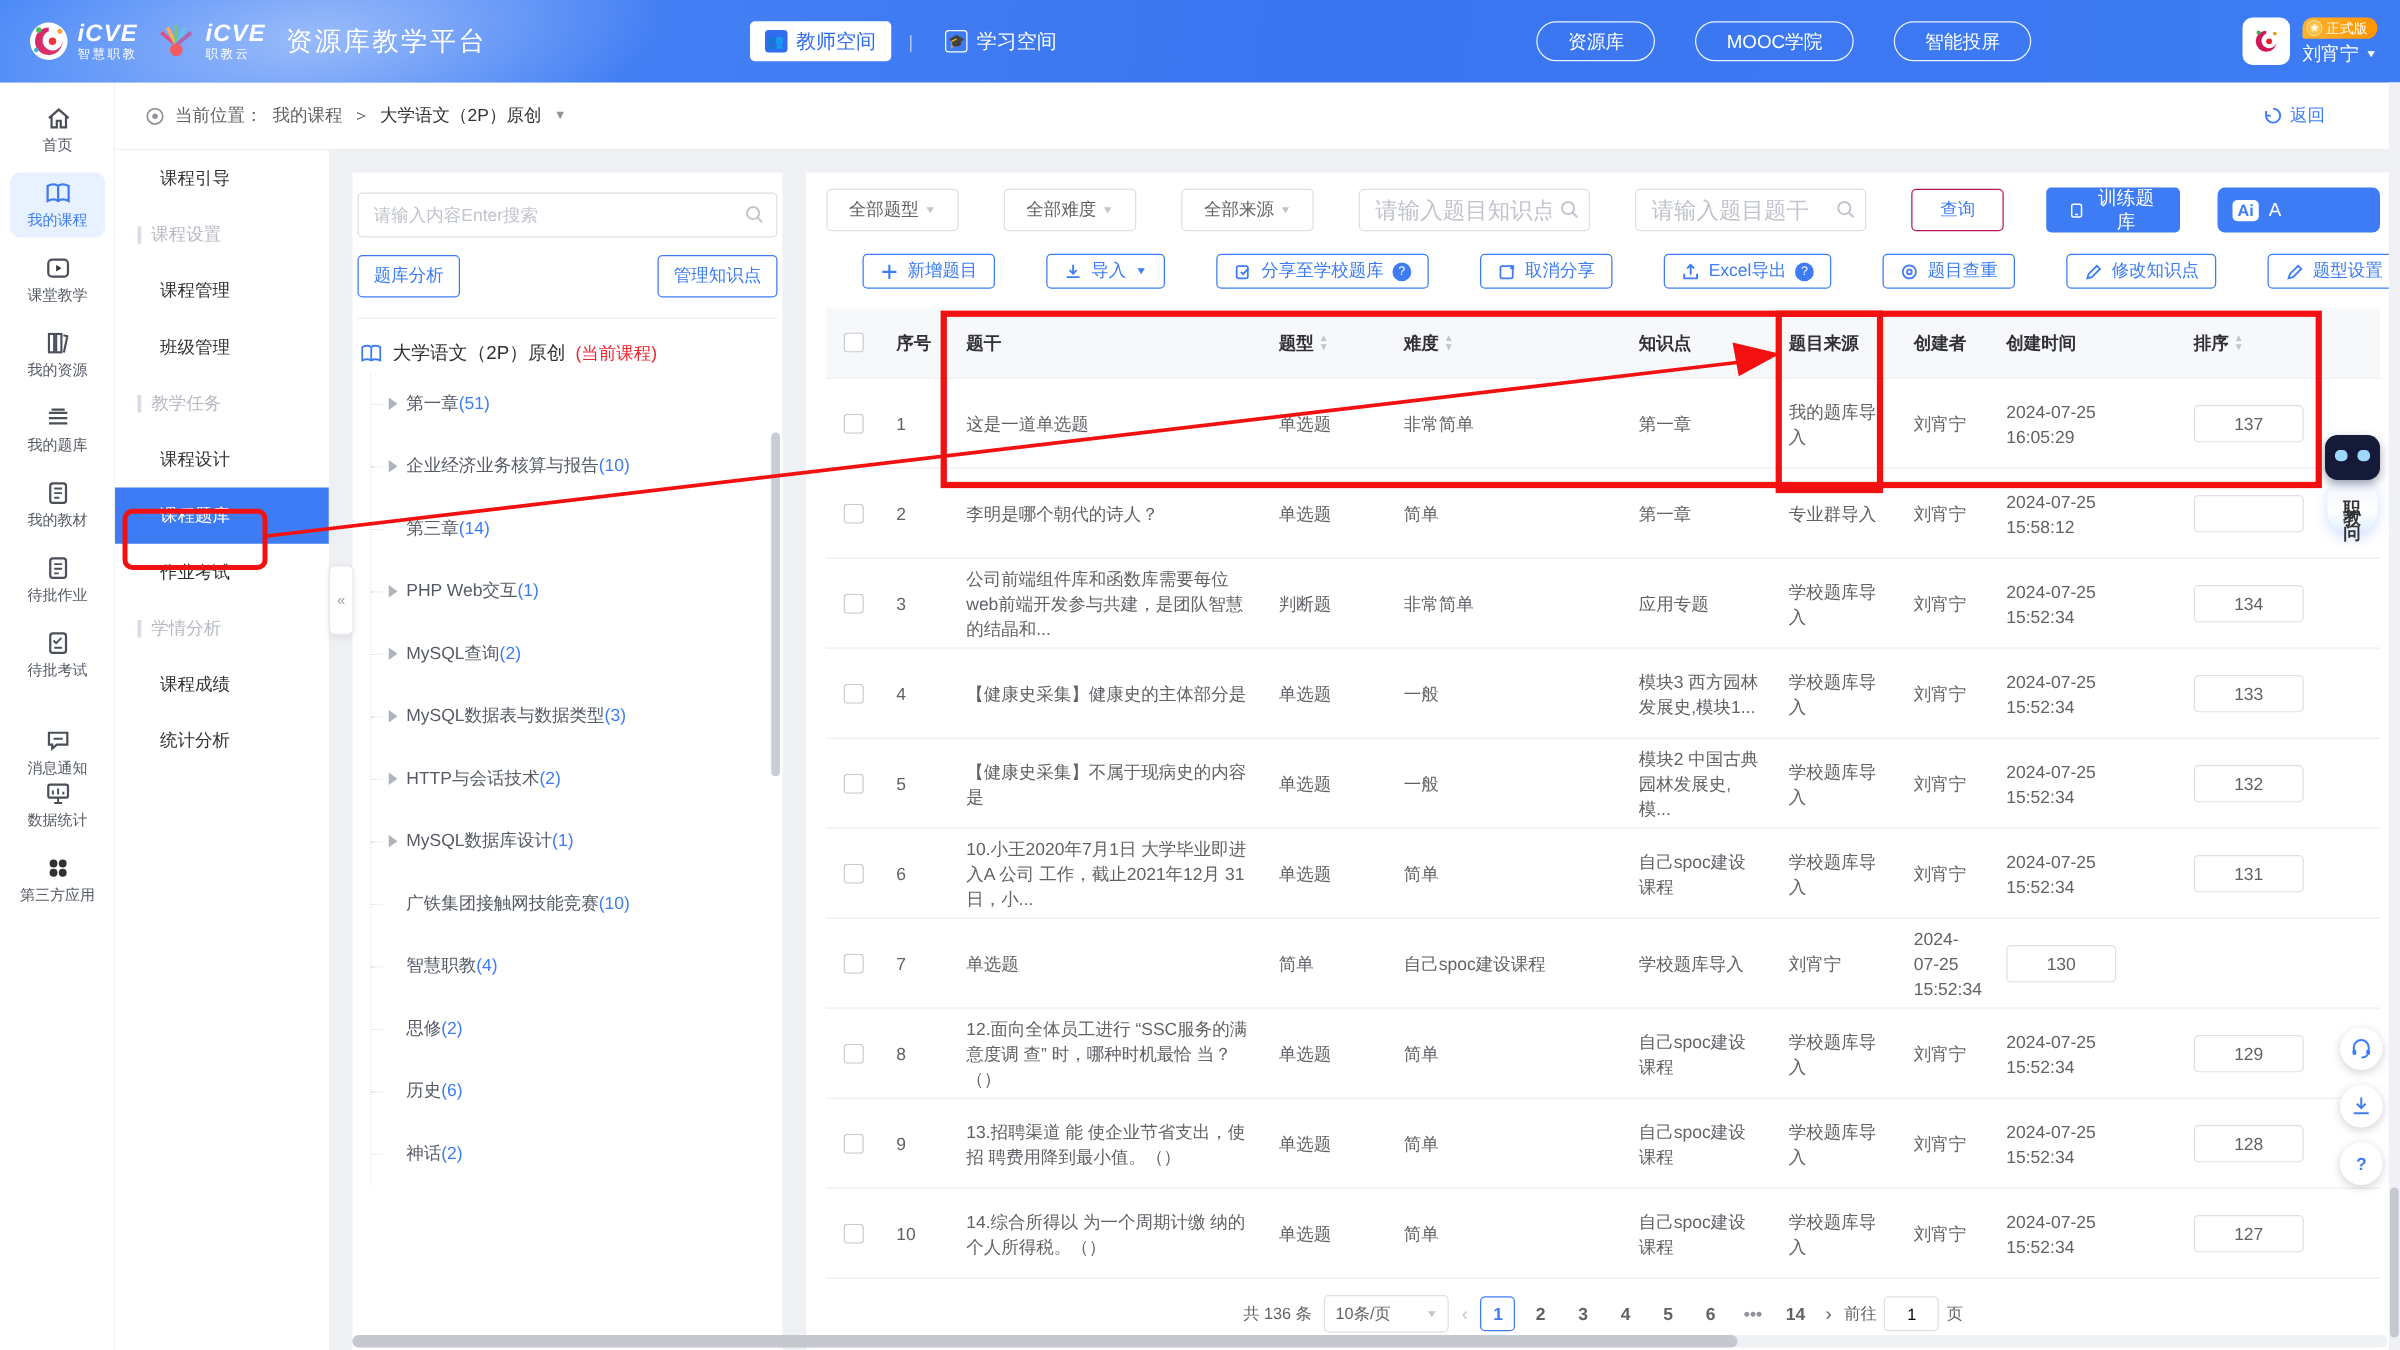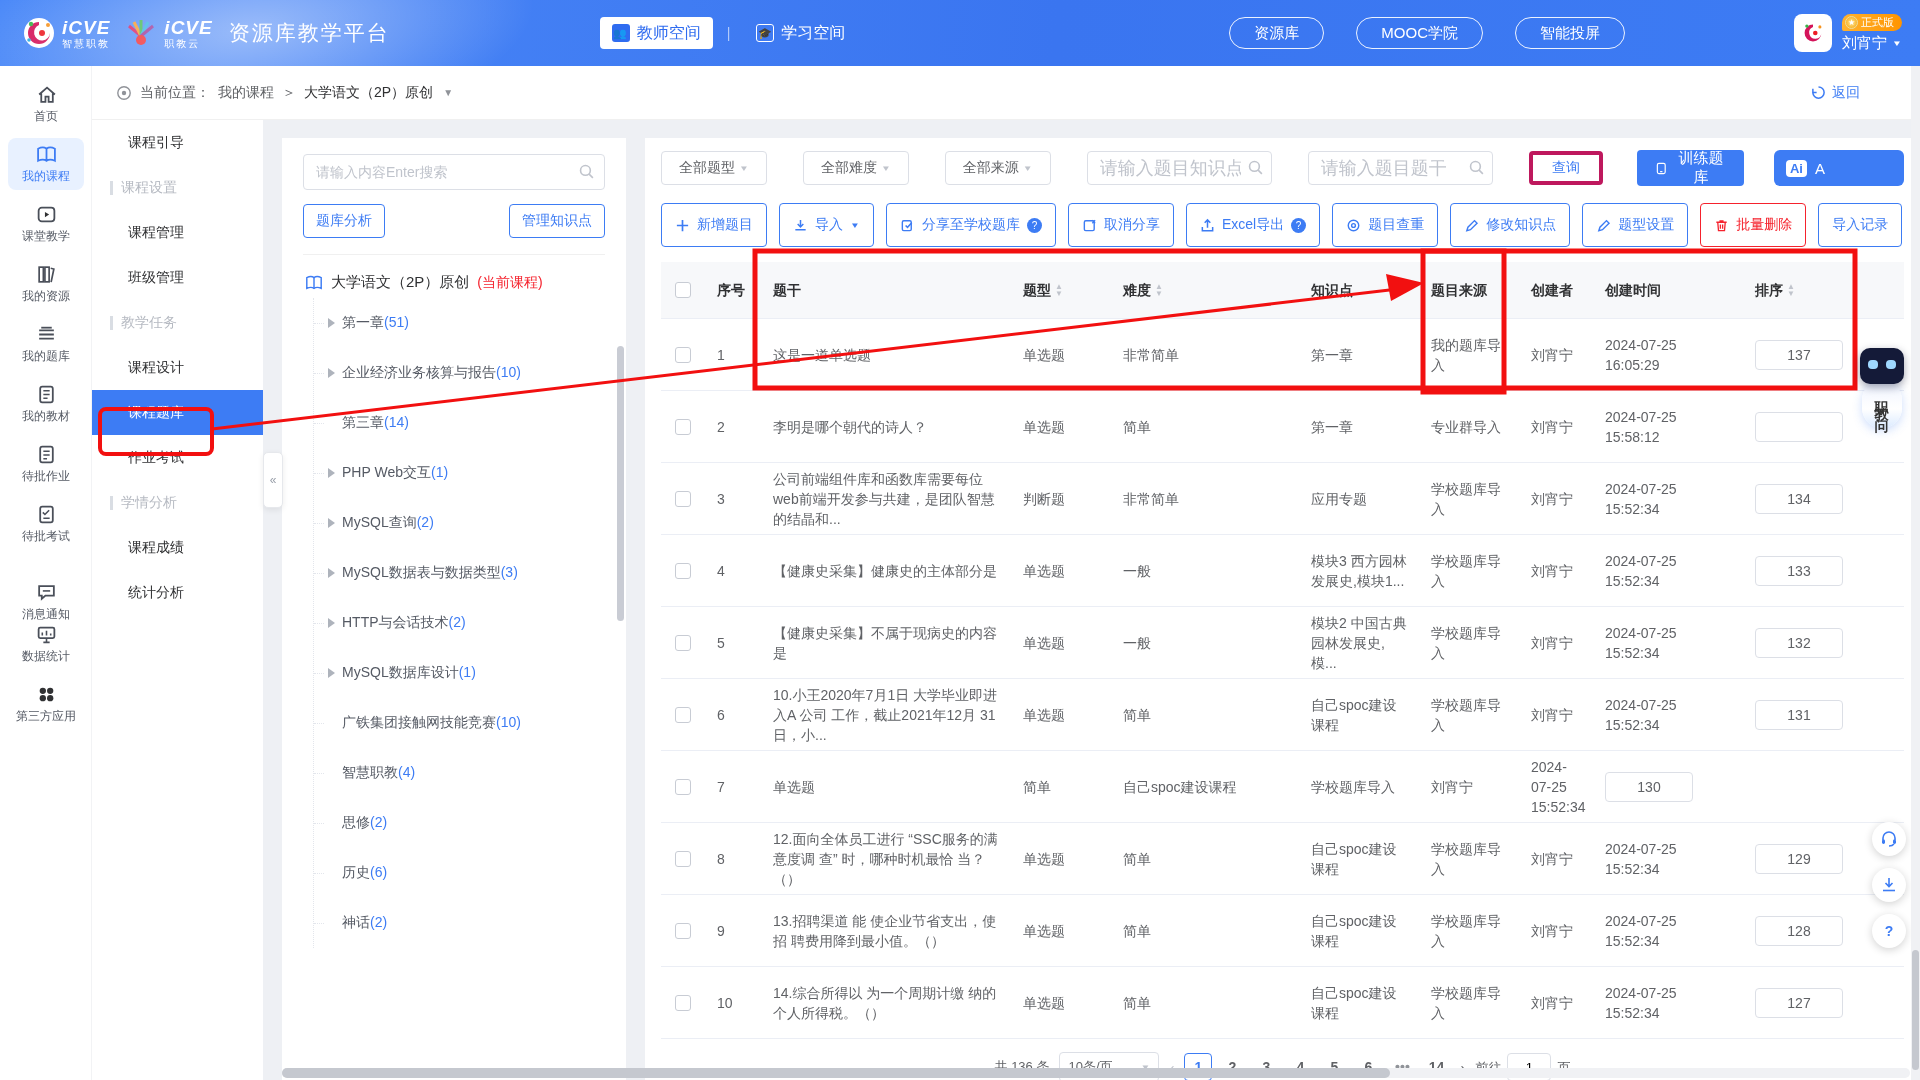--- a/index.html
+++ b/index.html
@@ -63,21 +63,21 @@
   
   .submenu{position:absolute;left:92px;top:120px;width:171px;bottom:0;background:#fff;z-index:5;}
   .sm-item{height:45px;display:flex;align-items:center;padding-left:36px;font-size:14px;color:#303133;cursor:pointer;}
   .sm-section{height:45px;display:flex;align-items:center;padding-left:18px;font-size:14px;color:#b6bac2;gap:8px;}
   .sm-section::before{content:"";width:3px;height:14px;background:#d9dde3;display:inline-block;}
   .sm-item.active{background:#3d7cf4;color:#fff;}
   .collapse-handle{position:absolute;left:263px;top:452px;width:20px;height:56px;background:#fff;
     border:1px solid #e6e8ec;border-radius:5px;box-shadow:0 2px 6px rgba(0,0,0,.08);
     display:flex;align-items:center;justify-content:center;color:#9aa0aa;font-size:12px;z-index:7;cursor:pointer;}
   
-  .tree-panel{position:absolute;left:282px;top:138px;width:344px;bottom:0;background:#fff;z-index:4;padding:16px 21px;}
+  .tree-panel{position:absolute;left:282px;top:138px;width:344px;bottom:0;background:#fff;z-index:4;padding:16px 4px;}
   .tree-search{position:relative;}
   .tree-search input{width:100%;height:36px;border:1px solid #dcdfe6;border-radius:4px;padding:0 34px 0 12px;
     font-size:14px;color:#333;outline:none;background:#fff;font-family:inherit;}
   .tree-search input::placeholder{color:#c0c4cc;}
   .tree-search .mag{position:absolute;right:10px;top:9px;}
   .tree-btns{display:flex;justify-content:space-between;margin-top:14px;padding-bottom:16px;border-bottom:1px solid #f0f0f0;}
   .btn-outline-blue{height:34px;padding:0 12px;border:1px solid #3d7cf4;color:#3d7cf4;background:#fff;
     border-radius:4px;font-size:14px;display:inline-flex;align-items:center;gap:6px;cursor:pointer;font-family:inherit;}
   .tree-root{display:flex;align-items:center;gap:8px;margin:18px 2px 6px;font-size:15px;color:#303133;}
   .tree-root .tag{color:#f5222d;font-size:14px;}
@@ -93,30 +93,30 @@
   .filter-row{display:flex;align-items:center;margin-top:2px;}
   .sel{width:118px;height:34px;border:1px solid #dcdfe6;border-radius:4px;display:flex;align-items:center;
     justify-content:space-between;padding:0 17px;color:#606266;font-size:14px;background:#fff;cursor:pointer;}
   .sel .caret{color:#c0c4cc;}
   .filter-row .sel{margin-right:36px;}
   .f-input{position:relative;margin-right:36px;}
   .f-input input{width:185px;height:34px;border:1px solid #dcdfe6;border-radius:4px;padding:0 30px 0 12px;
     font-size:18px;outline:none;font-family:inherit;}
   .f-input input::placeholder{color:#c0c4cc;}
   .f-input .mag{position:absolute;right:8px;top:8px;}
-  .btn-query{width:86px;height:34px;border:4px solid #be185d;color:#3d7cf4;background:#fff;border-radius:4px;
+  .btn-query{width:86px;height:34px;border:1px solid #be185d;color:#3d7cf4;background:#fff;border-radius:4px;
     font-size:14px;cursor:pointer;font-family:inherit;}
   .btn-train{height:36px;margin-left:34px;padding:0 18px;background:#3d7cf4;color:#fff;border:none;border-radius:4px;
     font-size:15px;display:inline-flex;align-items:center;gap:8px;cursor:pointer;font-family:inherit;}
   .btn-ai{height:36px;margin-left:30px;width:130px;flex:none;padding:0 12px;background:#3d7cf4;color:#fff;border:none;
     border-radius:6px;font-size:15px;display:inline-flex;align-items:center;gap:8px;cursor:pointer;font-family:inherit;}
   .ai-chip{background:#fff;color:#3d7cf4;font-weight:bold;font-size:13px;border-radius:4px;padding:1px 4px;}
   .toolbar-row{display:flex;align-items:center;gap:12px;margin-top:17px;}
-  .tb-btn{height:44px;padding:0 13px;border:1px solid #3d7cf4;color:#3d7cf4;background:#fff;border-radius:4px;
-    font-size:14px;display:inline-flex;align-items:center;gap:7px;cursor:pointer;white-space:nowrap;font-family:inherit;flex:none;}
+  .tb-btn{height:28px;padding:0 13px;border:1px solid #3d7cf4;color:#3d7cf4;background:#fff;border-radius:4px;
+    font-size:14px;display:inline-flex;align-items:center;gap:7px;cursor:pointer;white-space:nowrap;font-family:inherit;flex:none;margin-left:29px;}
   .tb-btn.danger{border-color:#f5222d;color:#f5222d;}
   .tb-btn svg{width:15px;height:15px;}
   .helpdot{width:15px;height:15px;border-radius:50%;background:#3d7cf4;color:#fff;font-size:10px;
     display:inline-flex;align-items:center;justify-content:center;}
   
   .qtable{margin-top:15px;font-size:14px;color:#606266;}
   .trow{display:grid;grid-template-columns:44px 56px 250px 100px 188px 120px 100px 74px 150px 1fr;
     align-items:center;border-bottom:1px solid #ebeef5;}
   .trow.head{background:#f7f8fa;height:57px;color:#303133;font-weight:bold;border-bottom:1px solid #ebeef5;}
   .trow.body{height:72px;}

